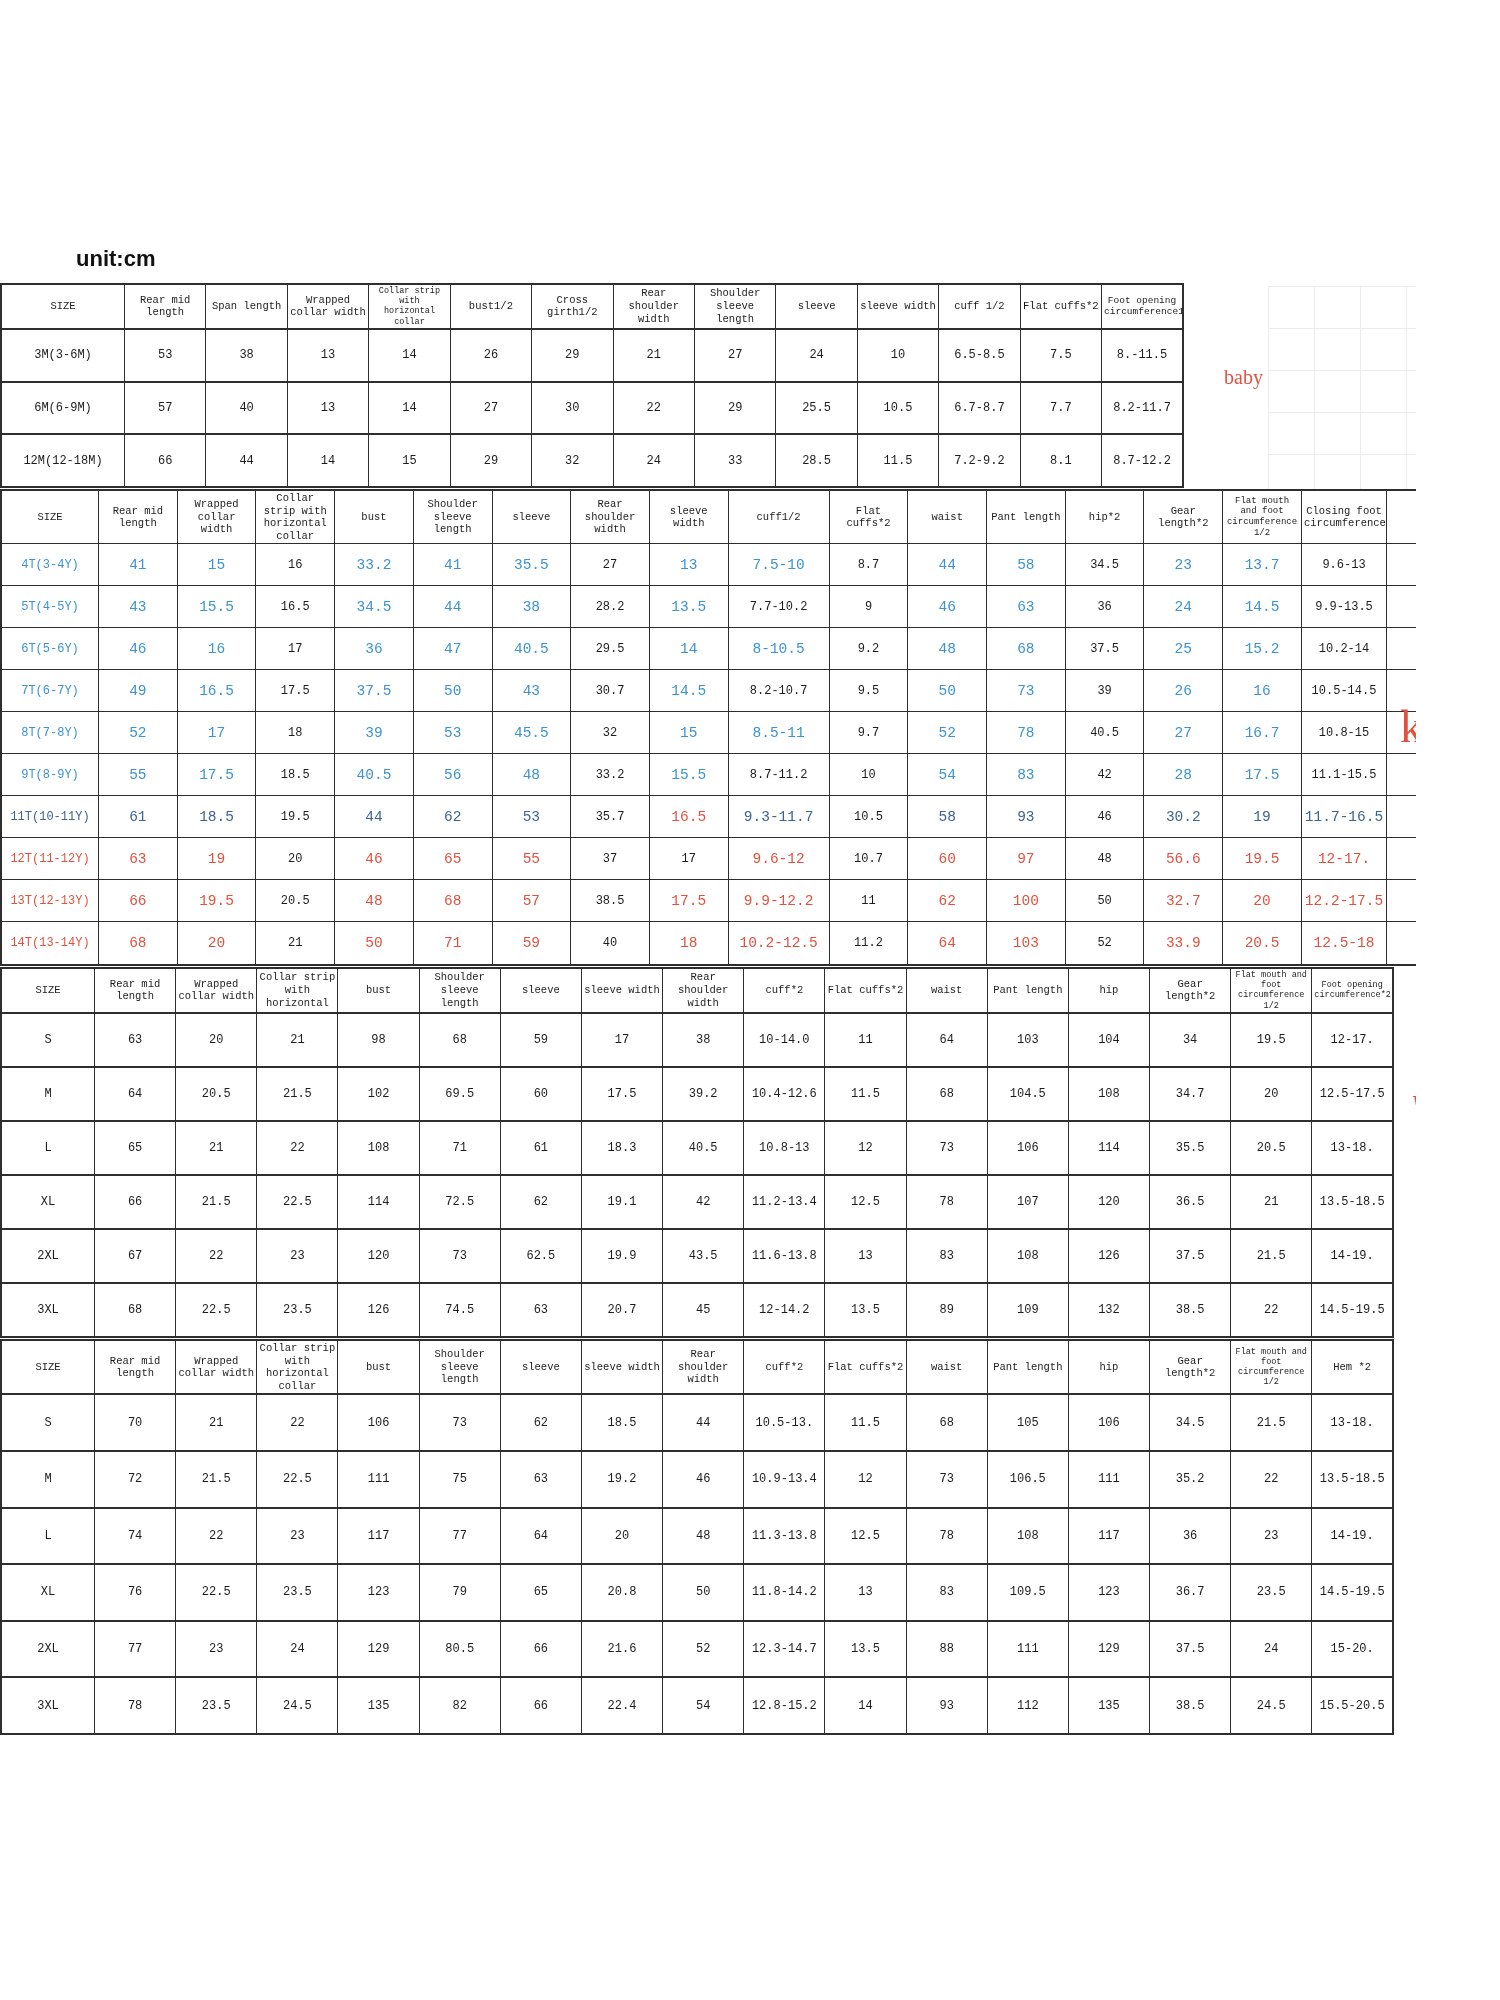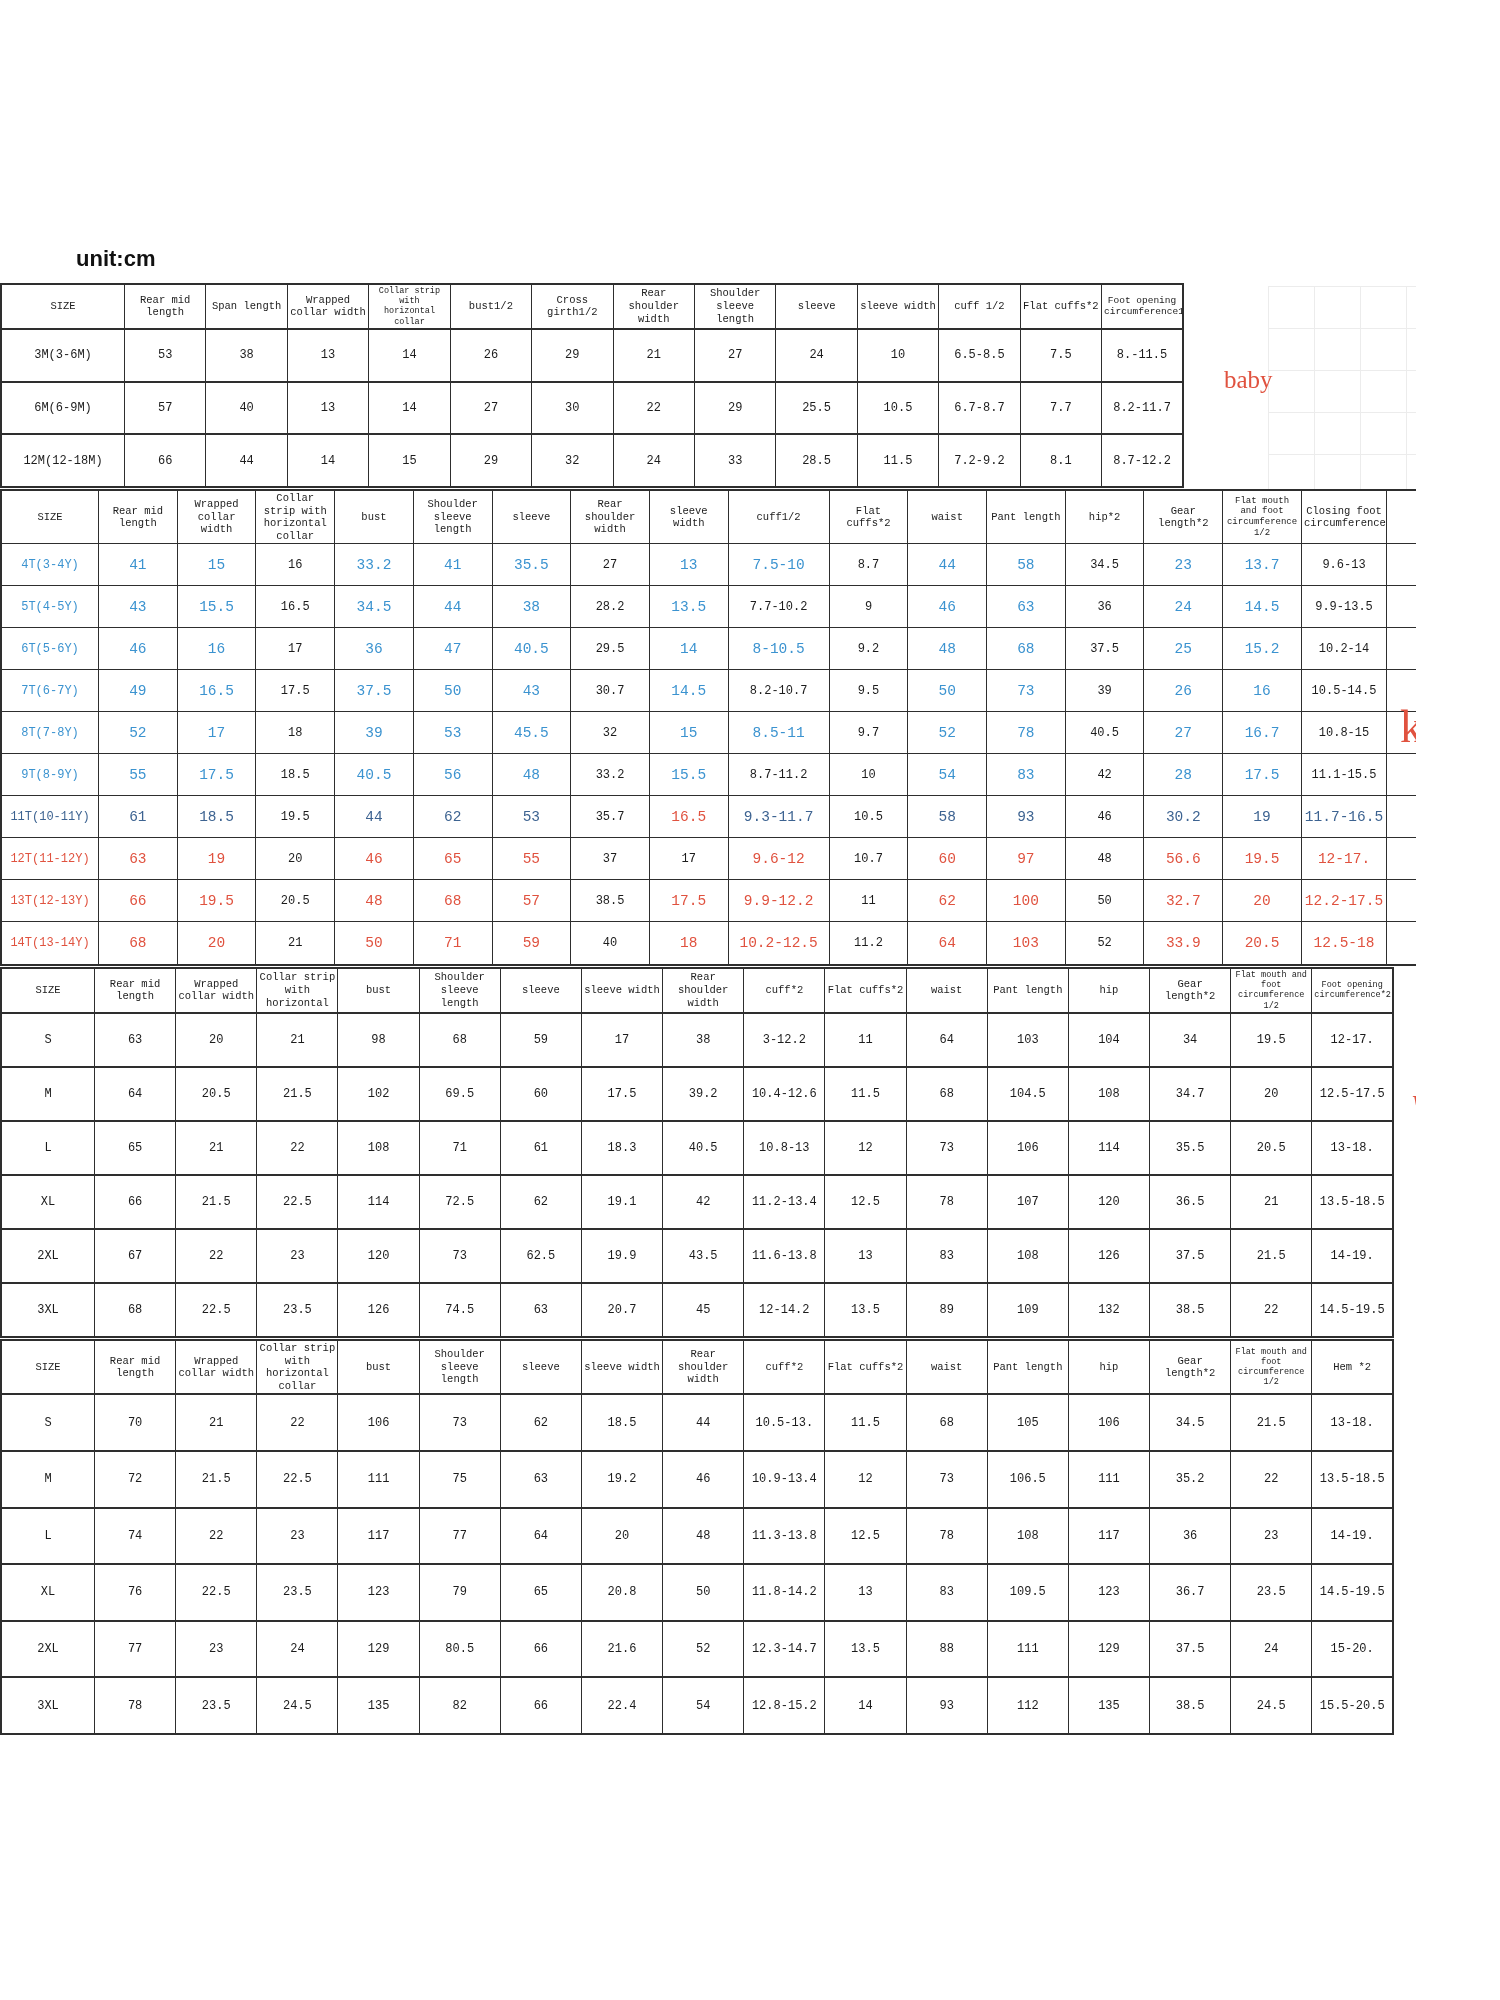--- a/index.html
+++ b/index.html
@@ -40,21 +40,21 @@
 
   .c-black{color:#1c1c1c;}
   .c-blue{color:#3b93d0;font-size:14.5px;}
   .c-navy{color:#3d6391;font-size:14.5px;}
   .c-red{color:#e0523f;font-size:14.5px;}
   .tbl-kid td.c-blue:first-child{color:#3b93d0;}
   .tbl-kid td.c-navy:first-child{color:#3d6391;}
   .tbl-kid td.c-red:first-child{color:#e0523f;}
 
   .side-label{position:absolute;font-family:"Liberation Serif",serif;color:#e0523f;}
-  .lbl-baby{left:1224px;top:366px;font-size:25px;}
+  .lbl-baby{left:1224px;top:366px;font-size:20px;}
   .lbl-kid{left:1400px;top:700px;font-size:46px;}
   .lbl-woman{left:1412px;top:1082px;font-size:32px;font-style:italic;}
   .lbl-man{left:1430px;top:1520px;font-size:24px;}
 
   .faint-grid{position:absolute;left:1268px;top:286px;width:230px;height:212px;
       background-image:
         repeating-linear-gradient(to right,#ececec 0 1px,transparent 1px 46px),
         repeating-linear-gradient(to bottom,#ececec 0 1px,transparent 1px 42px);
       pointer-events:none;}
 </style>
@@ -391,21 +391,21 @@
         <tr>
           <td class="c-black">S</td>
           <td class="c-black">63</td>
           <td class="c-black">20</td>
           <td class="c-black">21</td>
           <td class="c-black">98</td>
           <td class="c-black">68</td>
           <td class="c-black">59</td>
           <td class="c-black">17</td>
           <td class="c-black">38</td>
-          <td class="c-black">3-12.2</td>
+          <td class="c-black">10-14.0</td>
           <td class="c-black">11</td>
           <td class="c-black">64</td>
           <td class="c-black">103</td>
           <td class="c-black">104</td>
           <td class="c-black">34</td>
           <td class="c-black">19.5</td>
           <td class="c-black">12-17.</td>
         </tr>
         <tr>
           <td class="c-black">M</td>

